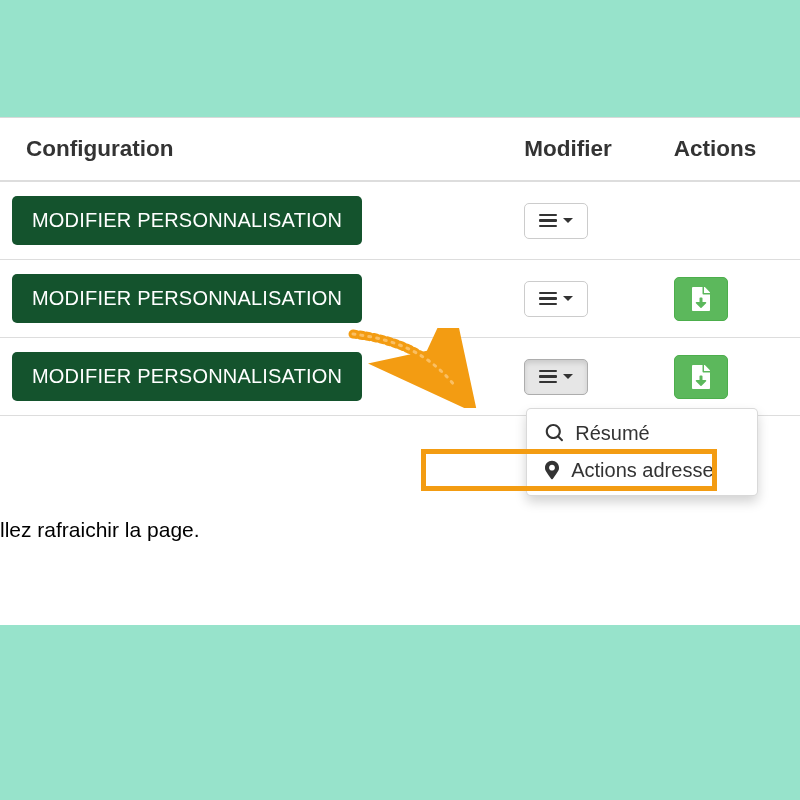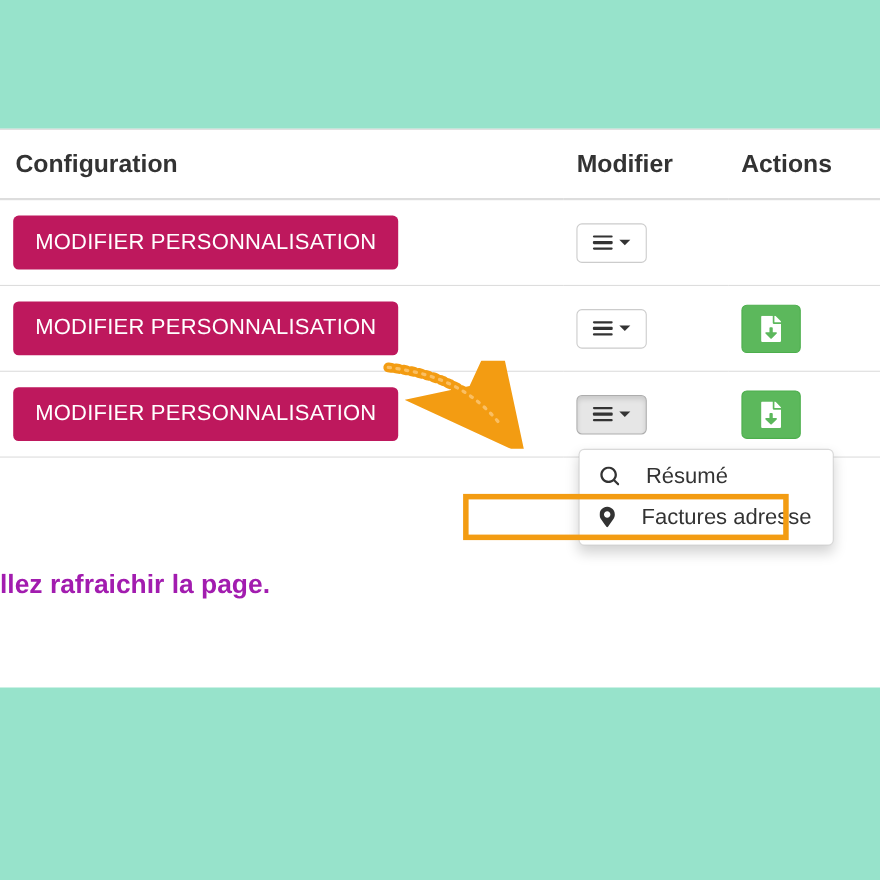--- a/index.html
+++ b/index.html
@@ -29,25 +29,25 @@
     border-bottom: 2px solid #dddddd;
   }
   .table td {
     padding: 14px 12px;
     border-bottom: 1px solid #dddddd;
     vertical-align: middle;
   }
   .col-config { padding-left: 14px; width: 445px; }
   .col-actions { width: 130px; }
   .col-factures { width: 120px; }
-  .table th.col-config { padding-left: 14px; }
+  .table th.col-config { padding-left: 26px; }
 
   .btn-modify {
     display: inline-block;
-    background: #be185d;
+    background: #14532d;
     color: #ffffff;
     font-size: 20px;
     letter-spacing: 0.2px;
     padding: 13px 20px;
     border-radius: 5px;
     border: none;
     cursor: pointer;
     font-weight: 400;
   }
 
@@ -114,43 +114,42 @@
     background: #ffffff;
     border: 1px solid rgba(0,0,0,0.15);
     border-radius: 5px;
     box-shadow: 0 6px 12px rgba(0,0,0,0.175);
     z-index: 50;
     padding: 6px 0;
   }
   .dropdown-item {
     display: flex;
     align-items: center;
-    gap: 24px;
+    gap: 12px;
     padding: 7px 18px;
     font-size: 20px;
     color: #333333;
     cursor: pointer;
     white-space: nowrap;
   }
   .dropdown-item svg { flex: none; }
 
   .highlight-box {
     position: absolute;
     border: 5px solid #f39c12;
     pointer-events: none;
     z-index: 60;
   }
 
   .refresh-text {
     position: absolute;
     left: 0;
     top: 400px;
-    font-size: 24px;
-    color: #a21caf;
-    font-weight: bold;
+    font-size: 21px;
+    color: #000000;
   }
 
   .arrow-annotation {
     position: absolute;
     z-index: 40;
     pointer-events: none;
   }
 </style>
 </head>
 <body>
@@ -219,21 +218,21 @@
               <div class="dropdown-item">
                 <svg width="18" height="18" viewBox="0 0 512 512">
                   <path fill="#333333" d="M505 442.7L405.3 343c28.4-34.9 45.5-79.4 45.5-128C450.8 96.5 354.3 0 236 0S21.2 96.5 21.2 215 117.7 430 236 430c48.6 0 93.1-17.1 128-45.5l99.7 99.7c4.5 4.5 10.6 7 17 7s12.5-2.5 17-7l7.3-7.3c9.4-9.4 9.4-24.6 0-34zM236 370c-85.5 0-155-69.5-155-155S150.5 60 236 60s155 69.5 155 155-69.5 155-155 155z"></path>
                 </svg>
                 <span>Résumé</span>
               </div>
               <div class="dropdown-item">
                 <svg width="14" height="20" viewBox="0 0 384 512">
                   <path fill="#333333" d="M172.268 501.67C26.97 291.031 0 269.413 0 192 0 85.961 85.961 0 192 0s192 85.961 192 192c0 77.413-26.97 99.031-172.268 309.67-9.535 13.774-29.93 13.773-39.464 0zM192 272c44.183 0 80-35.817 80-80s-35.817-80-80-80-80 35.817-80 80 35.817 80 80 80z"></path>
                 </svg>
-                <span>Factures adresse</span>
+                <span>Actions adresse</span>
               </div>
             </div>
           </div>
         </td>
         <td class="col-factures">
           <button class="btn-pdf">
             <svg viewBox="0 0 384 512">
               <path fill="#ffffff" d="M224 136V0H24C10.7 0 0 10.7 0 24v464c0 13.3 10.7 24 24 24h336c13.3 0 24-10.7 24-24V160H248c-13.2 0-24-10.8-24-24zm76.45 211.36l-96.42 95.7c-6.65 6.61-17.39 6.61-24.04 0l-96.42-95.7C73.42 337.29 80.54 320 94.82 320H160v-80c0-8.84 7.16-16 16-16h32c8.84 0 16 7.16 16 16v80h65.18c14.28 0 21.4 17.29 11.27 27.36zM377 105L279.1 7c-4.5-4.5-10.6-7-17-7H256v128h128v-6.1c0-6.3-2.5-12.4-7-16.9z"></path>
             </svg>
           </button>

